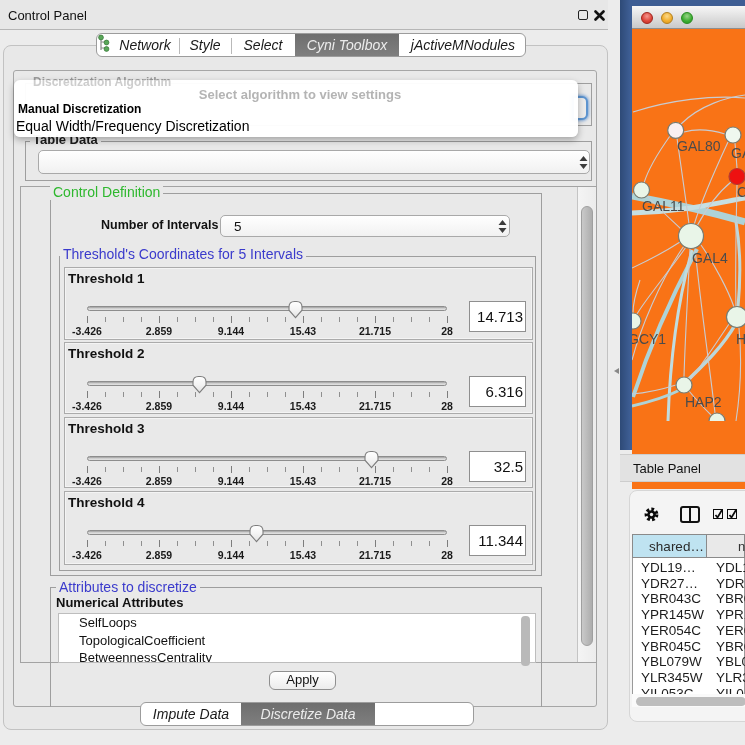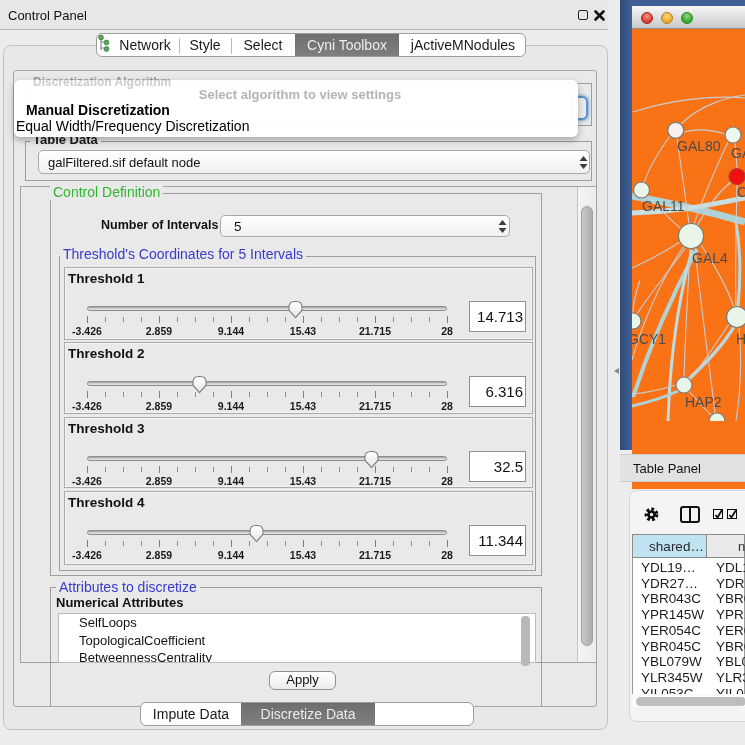--- a/index.html
+++ b/index.html
@@ -12,21 +12,21 @@
 #cptitle .t { left:8px; top:8px; font-size:13px; color:#111; }
 #icoFloat { left:578px; top:10px; width:10px; height:10px; border:1.6px solid #222; border-radius:2px; }
 
 
 #outer { left:3px; top:45px; width:605px; height:685px; background:#e8e8e8; border:1px solid #c2c2c2; border-radius:8px; }
 
 
 .tabbar { background:#fff; border:1px solid #9c9c9c; border-radius:6px; overflow:hidden; }
 #toptabs { left:96px; top:33px; width:430px; height:24px; }
 #bottabs { left:140px; top:702px; width:334px; height:24px; }
-.seg { position:absolute; top:0; height:24px; font-size:14px; color:#1a1a1a; text-align:center; line-height:22px; }
+.seg { position:absolute; top:0; height:24px; font-size:14px; color:#1a1a1a; text-align:center; line-height:22px;font-style:italic; }
 .seg.dark { background:linear-gradient(#6e6e6e,#808080); color:#ececec; }
 .vsep { position:absolute; top:4px; width:1px; height:16px; background:#b9b9b9; }
 
 #neticon { left:98px; top:34px; width:12px; height:20px; }
 
 
 #inner { left:13px; top:70px; width:584px; height:637px; background:#e9e9e9; border:1px solid #a6a6a6; border-radius:3px; }
 
 
 .fs { border:1px solid #9e9e9e; }
@@ -78,21 +78,21 @@
 #lthumb { left:521px; top:616px; width:9px; height:50px; background:#b9b9b9; border-radius:4px; }
 
 
 #apply { left:269px; top:671px; width:67px; height:19px; background:linear-gradient(#ffffff,#ececec); border:1px solid #8f8f8f; border-radius:6px; font-size:13px; color:#111; text-align:center; line-height:16px; }
 
 
 #discTitleGhost { left:33px; top:75px; font-size:12px; font-weight:bold; color:#9a9a9a; }
 #popup { left:14px; top:80px; width:564px; height:57px; background:rgba(255,255,255,0.97); border-radius:6px; box-shadow:0 3px 7px rgba(0,0,0,0.3); overflow:hidden; }
 #ghost2 { left:19px; top:-5px; font-size:12px; font-weight:bold; color:#cdcdcd; }
 #popPrompt { left:166px; top:7px; width:240px; text-align:center; font-size:13px; font-weight:bold; color:#b4b4b4; }
-#popI1 { left:12px; top:22px; font-size:14px; font-weight:bold; color:#000; }
+#popI1 { left:4px; top:22px; font-size:12px; font-weight:bold; color:#000; }
 #popI2 { left:2px; top:38px; font-size:14px; color:#000; }
 #ringCombo { left:572px; top:96px; width:16px; height:24px; background:#ececec; border:2px solid #5d94cf; border-radius:0 6px 6px 0; box-shadow:0 0 3px 1px rgba(100,150,210,0.8); }
 
 
 #netwin { left:620px; top:0; width:125px; height:450px; background:linear-gradient(90deg,#2e4a77,#3e5e94 10px); }
 #nettitle { left:632px; top:6px; width:113px; height:23px; background:linear-gradient(#f7f7f7,#c9c9c9); border-bottom:1px solid #8e8e8e; }
 .tl-btn { width:12px; height:12px; border-radius:50%; top:11.5px; }
 #btnR { left:641px; background:radial-gradient(circle at 50% 32%,#f4978f,#dd4237 60%,#c2352b); border:1px solid #9e241c; }
 #btnY { left:661px; background:radial-gradient(circle at 50% 32%,#fad98b,#f1ac28 60%,#d8992a); border:1px solid #b2801d; }
 #btnG { left:681px; background:radial-gradient(circle at 50% 32%,#9bd489,#3aac2f 60%,#2f9a28); border:1px solid #268a20; }
@@ -133,21 +133,20 @@
 
   <div id="inner"></div>
 
   <div class="fs" id="fsDisc"></div>
   <div id="ringCombo"></div>
   <div id="discTitleGhost">Discretization Algorithm</div>
 
   <div class="fs" id="fsTD"></div>
   <span class="legend" id="legTD">Table Data</span>
   <div class="combo" id="comboTD">
-      <span class="txt">galFiltered.sif default node</span>
     <span style="left:540px;top:5px"><svg width="9" height="13" viewBox="0 0 9 13">
           <path d="M4.5,0 L8.5,5 L0.5,5 Z M0.5,8 L8.5,8 L4.5,13 Z" fill="#3c3c3c"></path>
         </svg></span>
     </div>
 
   <div id="scrollpane"></div>
   <div id="vscroll"></div>
   <div id="vthumb"></div>
 
   <div class="fs" id="fsInt"></div>

